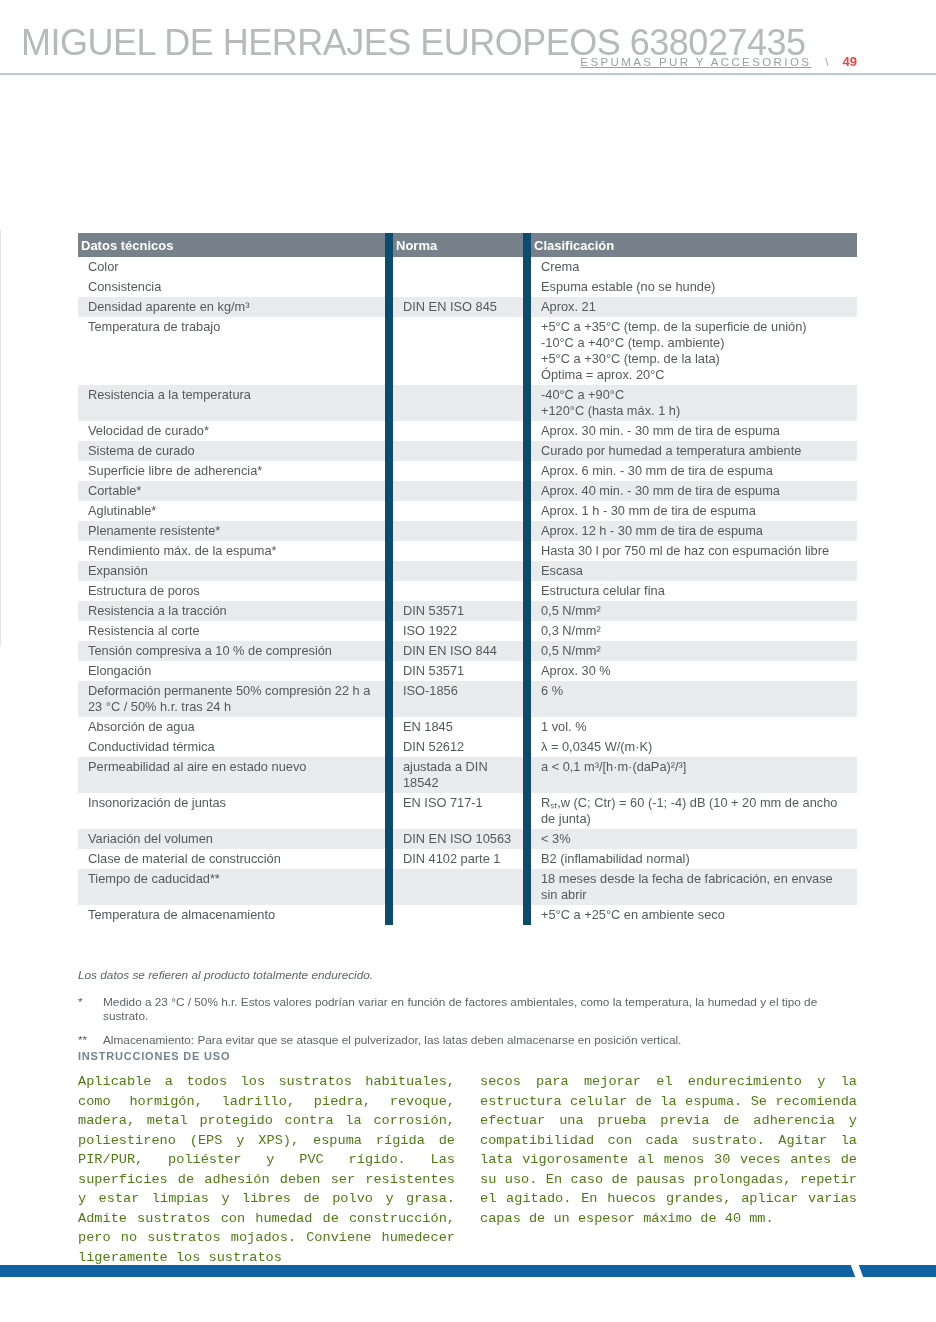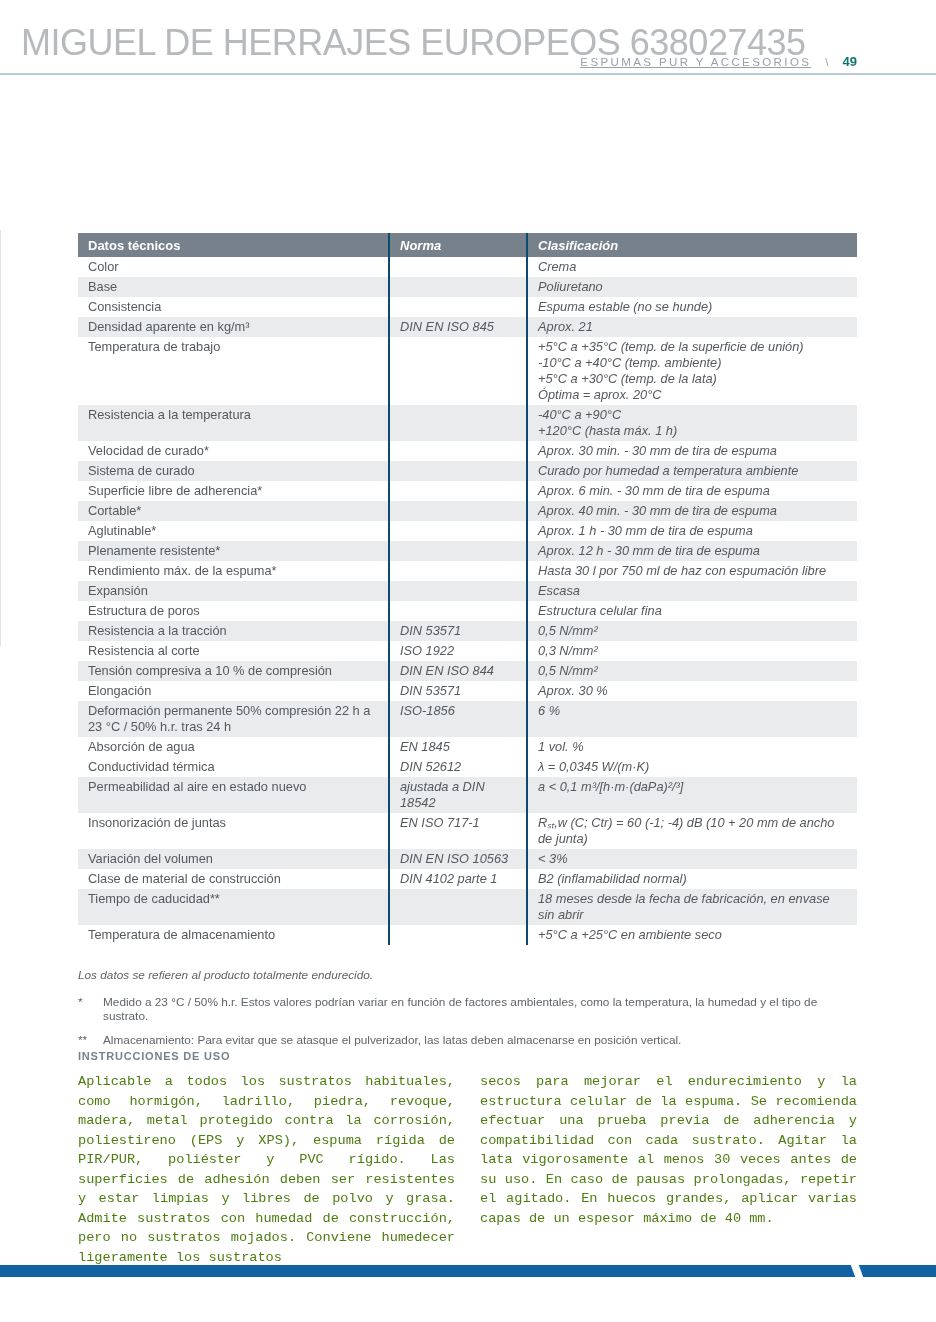--- a/index.html
+++ b/index.html
@@ -5,33 +5,33 @@
   html,body{margin:0;padding:0;background:#fff;}
   .page{position:relative;width:936px;height:1322px;background:#ffffff;
         font-family:"Liberation Sans",sans-serif;overflow:hidden;}
 
   
   .title{position:absolute;left:21px;top:22px;font-size:36px;font-weight:400;
          color:#b7babd;letter-spacing:-0.5px;white-space:nowrap;}
   .subline{position:absolute;top:54px;right:79px;display:flex;align-items:baseline;gap:14px;}
   .category{font-size:11.5px;letter-spacing:2.4px;color:#98a0a7;text-decoration:underline;}
   .sep{font-size:11.5px;color:#98a0a7;}
-  .pagenum{font-size:13px;font-weight:bold;color:#0f766e;}
+  .pagenum{font-size:13px;font-weight:bold;color:#ef4444;}
   .rule{position:absolute;left:0;top:73px;width:936px;height:2px;background:#b9cbd8;}
   .edge{position:absolute;left:0;top:230px;width:1px;height:416px;background:#e2e3e4;}
 
   
   .table-wrap{position:absolute;left:78px;top:233px;width:779px;}
   table{border-collapse:collapse;width:779px;table-layout:fixed;}
   col.c1{width:311px;} col.c2{width:138px;} col.c3{width:330px;}
   th{background:#76818c;color:#ffffff;font-size:13px;font-weight:bold;text-align:left;
-     padding:4px 10px;height:16px;}
+     padding:4px 3px;height:16px;}
   td{font-size:12.8px;color:#55595e;padding:2px 10px;line-height:16px;vertical-align:top;}
   tr.stripe td{background:#e9ebed;}
-  th + th, td + td{border-left:2px solid #0c4a6e;font-style:italic;}
+  th + th, td + td{border-left:8px solid #0c4a6e;}
   td.val{white-space:pre-line;}
 
   
   .notes{position:absolute;left:78px;top:968px;width:780px;color:#5f6469;font-size:11.8px;line-height:14px;}
   .note-general{margin:0 0 13px 0;font-style:italic;}
   .fn{display:flex;margin:0 0 10px 0;}
   .fn-marker{width:25px;flex:none;}
   .fn-text{flex:1;}
 
   
@@ -74,25 +74,20 @@
           <th>Norma</th>
           <th>Clasificación</th>
         </tr>
       </thead>
       <tbody>
           <tr>
       <td>Color</td>
       <td class="val"></td>
       <td class="val">Crema</td>
     </tr>
-          <tr class="stripe">
-      <td>Base</td>
-      <td class="val"></td>
-      <td class="val">Poliuretano</td>
-    </tr>
           <tr>
       <td>Consistencia</td>
       <td class="val"></td>
       <td class="val">Espuma estable (no se hunde)</td>
     </tr>
           <tr class="stripe">
       <td>Densidad aparente en kg/m³</td>
       <td class="val">DIN EN ISO 845</td>
       <td class="val">Aprox. 21</td>
     </tr>

